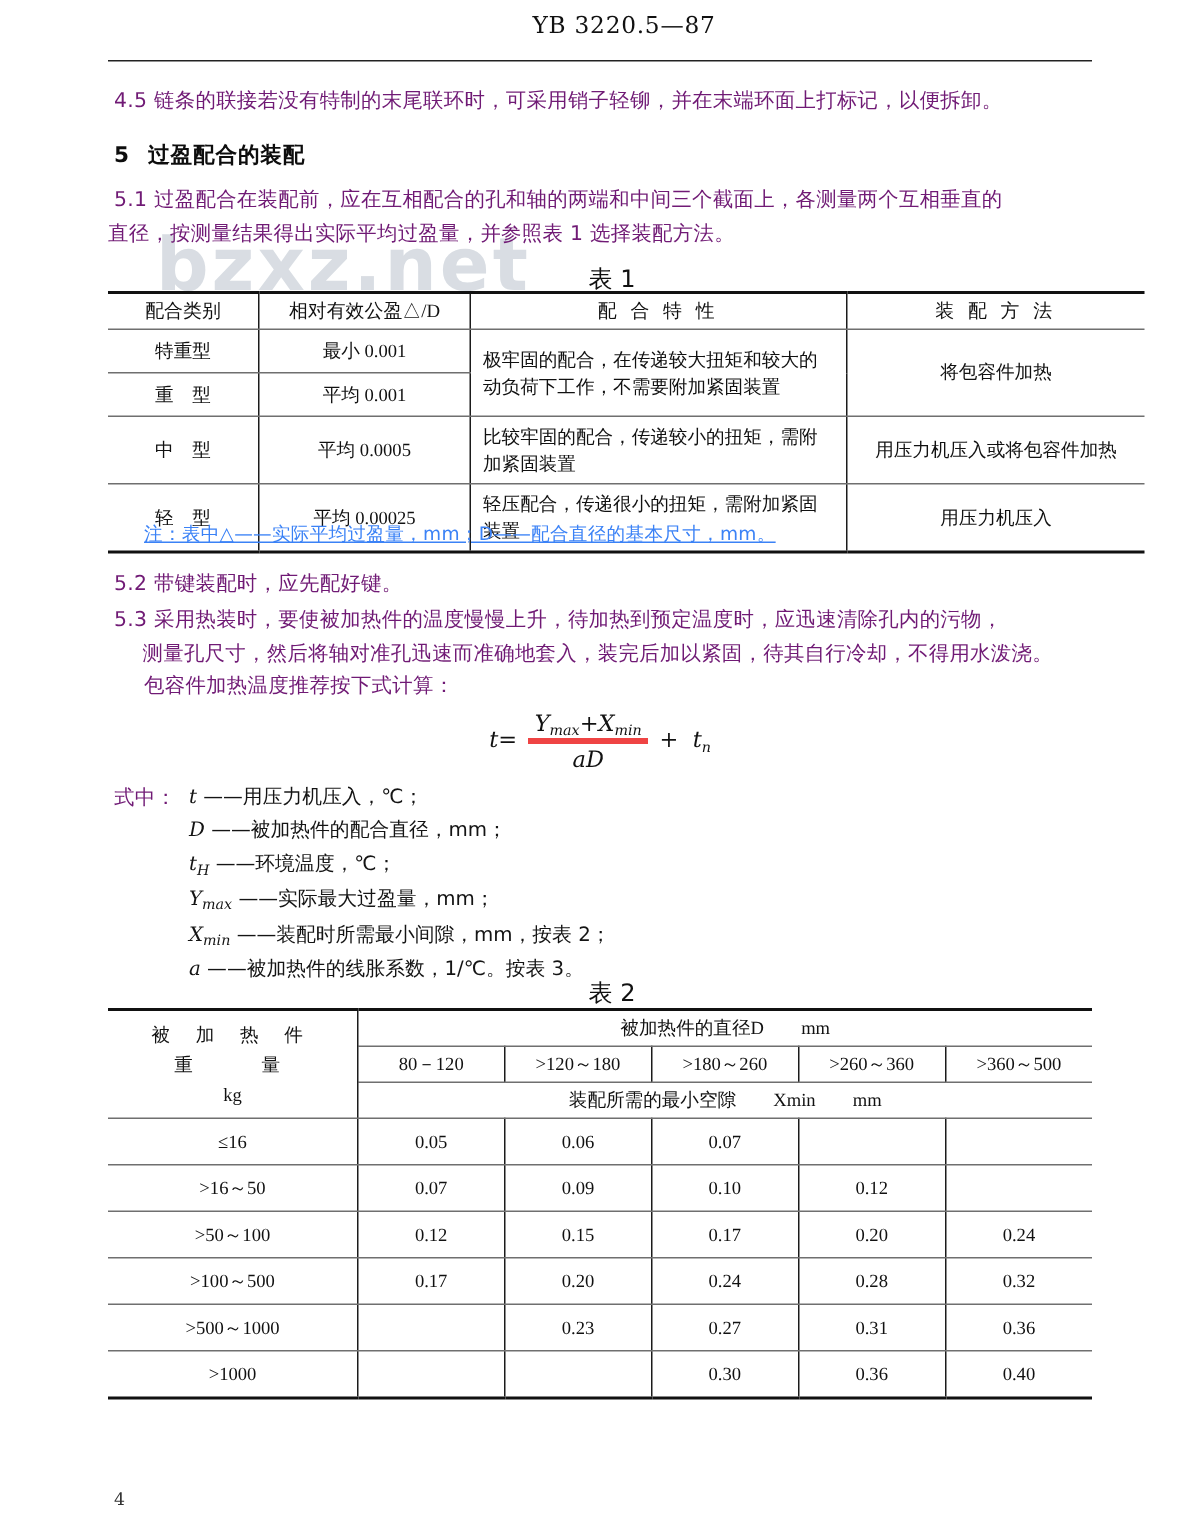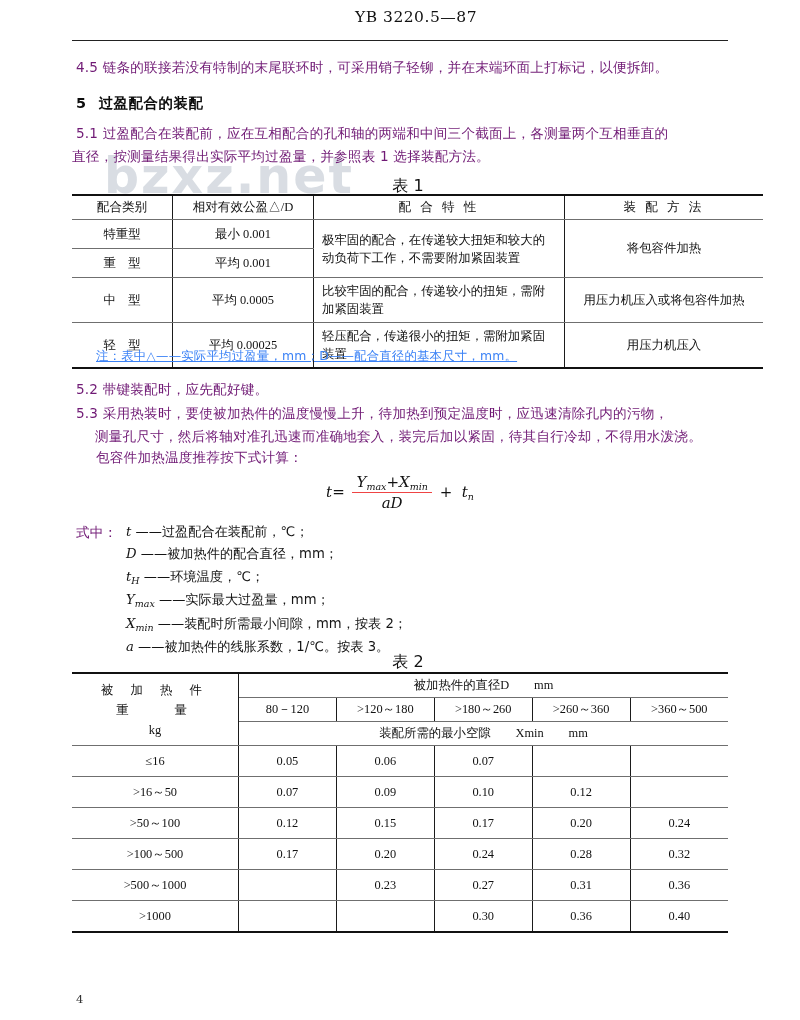--- a/index.html
+++ b/index.html
@@ -152,21 +152,21 @@
     font-style: italic;
     color: #111;
   }
   .frac {
     display: inline-block;
     vertical-align: middle;
     text-align: center;
     margin: 0 3px;
   }
   .frac .num2 { display: block; padding: 0 4px 1px 4px; }
-  .frac .den { display: block; border-top: 1px solid #ef4444; padding: 1px 4px 0 4px; }
+  .frac .den { display: block; border-top: 4px solid #ef4444; padding: 1px 4px 0 4px; }
   sub { font-size: 9.5px; vertical-align: baseline; position: relative; top: 3px; }
 
   
   .defs {
     position: absolute;
     left: 126px;
     font-size: 13.2px;
     line-height: 22.4px;
     color: #141414;
   }
@@ -261,21 +261,21 @@
         <span class="den">aD</span>
       </span>
       <span>+</span>
       <span>&nbsp;t<sub>n</sub></span>
     </div>
 
     <div class="para" style="left:76px; top:521px;">式中：</div>
     <div class="defs" style="top:521px;">
       <div>
         <span class="sym">t</span>
-        <span>——</span><span>过盈配合在装配前，℃；</span>
+        <span>——</span><span>用压力机压入，℃；</span>
       </div>
       <div>
         <span class="sym">D</span>
         <span>——</span><span>被加热件的配合直径，mm；</span>
       </div>
       <div>
         <span class="sym">t<sub>H</sub></span>
         <span>——</span><span>环境温度，℃；</span>
       </div>
       <div>

